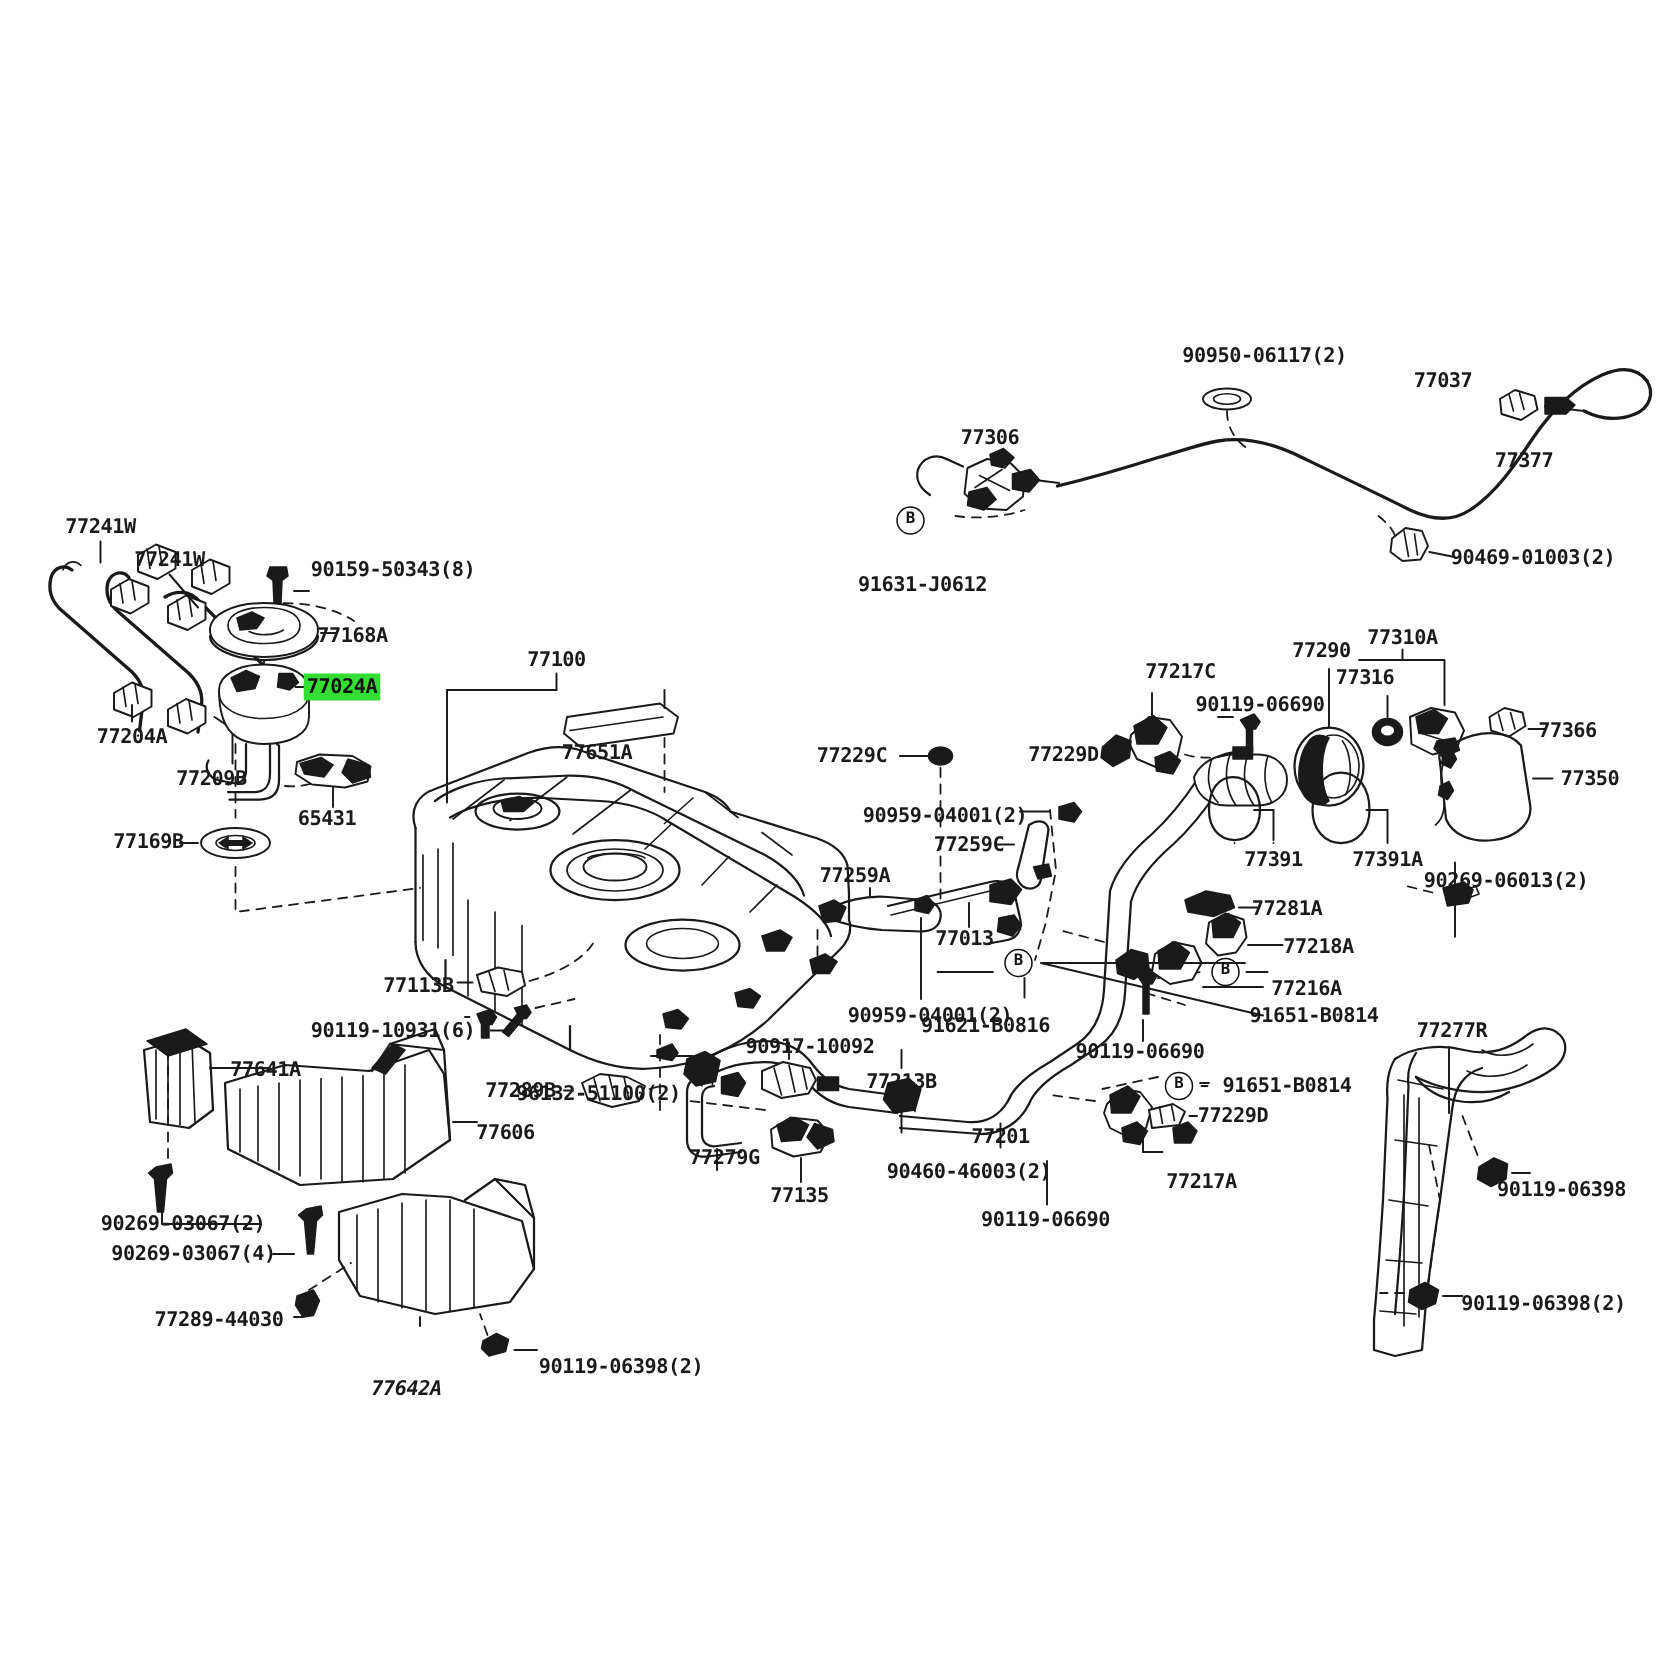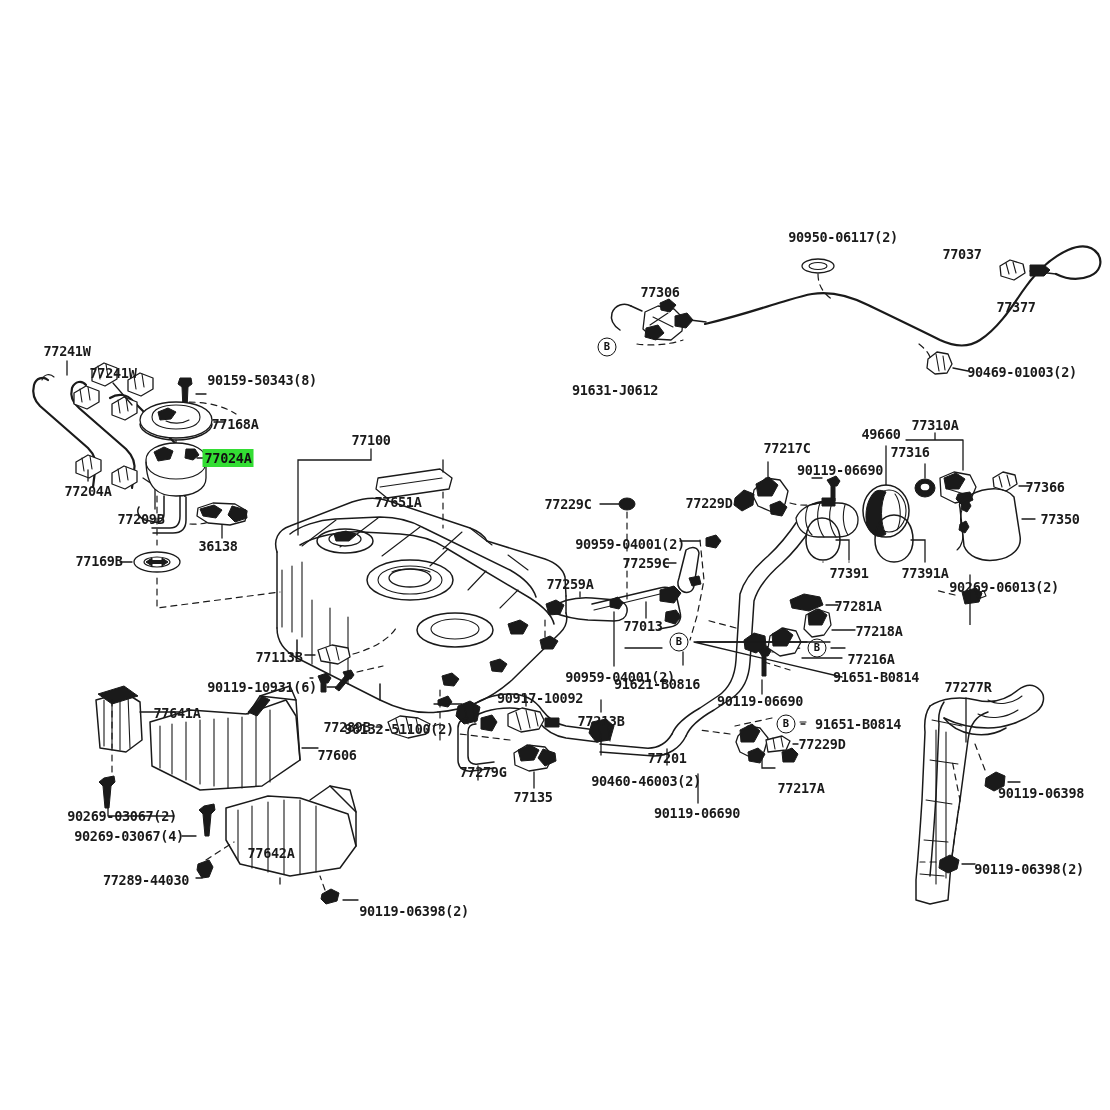--- a/index.html
+++ b/index.html
@@ -481,35 +481,35 @@
   <div class="lbl" style="left:660px;top:292px;">77306</div>
   <div class="lbl" style="left:615px;top:390px;">91631-J0612</div>
   <div class="lbl" style="left:1022px;top:372px;">90469-01003(2)</div>
   <div class="lbl" style="left:67px;top:351px;">77241W</div>
   <div class="lbl" style="left:113px;top:373px;">77241W</div>
   <div class="lbl" style="left:262px;top:380px;">90159-50343(8)</div>
   <div class="lbl" style="left:235px;top:424px;">77168A</div>
   <div class="lbl hl" style="left:228px;top:458px;">77024A</div>
   <div class="lbl" style="left:88px;top:491px;">77204A</div>
   <div class="lbl" style="left:141px;top:519px;">77209B</div>
-  <div class="lbl" style="left:218px;top:546px;">36138</div>
+  <div class="lbl" style="left:218px;top:546px;">65431</div>
   <div class="lbl" style="left:99px;top:561px;">77169B</div>
   <div class="lbl" style="left:371px;top:440px;">77100</div>
   <div class="lbl" style="left:398px;top:464px;margin-top:38px;">77651A</div>
   <div class="lbl" style="left:568px;top:504px;">77229C</div>
   <div class="lbl" style="left:630px;top:544px;">90959-04001(2)</div>
   <div class="lbl" style="left:646px;top:563px;">77259C</div>
   <div class="lbl" style="left:570px;top:584px;">77259A</div>
   <div class="lbl" style="left:643px;top:626px;">77013</div>
   <div class="lbl" style="left:620px;top:677px;">90959-04001(2)</div>
   <div class="lbl" style="left:657px;top:684px;">91621-B0816</div>
   <div class="lbl" style="left:709px;top:503px;">77229D</div>
   <div class="lbl" style="left:787px;top:448px;">77217C</div>
   <div class="lbl" style="left:840px;top:470px;">90119-06690</div>
-  <div class="lbl" style="left:881px;top:434px;">49660</div>
+  <div class="lbl" style="left:881px;top:434px;">77290</div>
   <div class="lbl" style="left:935px;top:425px;">77310A</div>
   <div class="lbl" style="left:910px;top:452px;">77316</div>
   <div class="lbl" style="left:1045px;top:487px;">77366</div>
   <div class="lbl" style="left:1060px;top:519px;">77350</div>
   <div class="lbl" style="left:849px;top:573px;">77391</div>
   <div class="lbl" style="left:925px;top:573px;">77391A</div>
   <div class="lbl" style="left:1004px;top:587px;">90269-06013(2)</div>
   <div class="lbl" style="left:858px;top:606px;">77281A</div>
   <div class="lbl" style="left:879px;top:631px;">77218A</div>
   <div class="lbl" style="left:871px;top:659px;">77216A</div>
@@ -527,19 +527,19 @@
   <div class="lbl" style="left:646px;top:781px;">90460-46003(2)</div>
   <div class="lbl" style="left:697px;top:813px;">90119-06690</div>
   <div class="lbl" style="left:483px;top:772px;">77279G</div>
   <div class="lbl" style="left:533px;top:797px;">77135</div>
   <div class="lbl" style="left:177px;top:713px;">77641A</div>
   <div class="lbl" style="left:347px;top:727px;">77289B</div>
   <div class="lbl" style="left:337px;top:755px;">77606</div>
   <div class="lbl" style="left:122px;top:816px;">90269-03067(2)</div>
   <div class="lbl" style="left:129px;top:836px;">90269-03067(4)</div>
   <div class="lbl" style="left:146px;top:880px;">77289-44030</div>
-  <div class="lbl" style="left:271px;top:853px;">77642A</div>
+  <div class="lbl" style="left:271px;top:926px;font-style:italic;">77642A</div>
   <div class="lbl" style="left:414px;top:911px;">90119-06398(2)</div>
   <div class="lbl" style="left:968px;top:687px;">77277R</div>
   <div class="lbl" style="left:1041px;top:793px;">90119-06398</div>
   <div class="lbl" style="left:1029px;top:869px;">90119-06398(2)</div>
 
 </div>
 
 </body></html>

